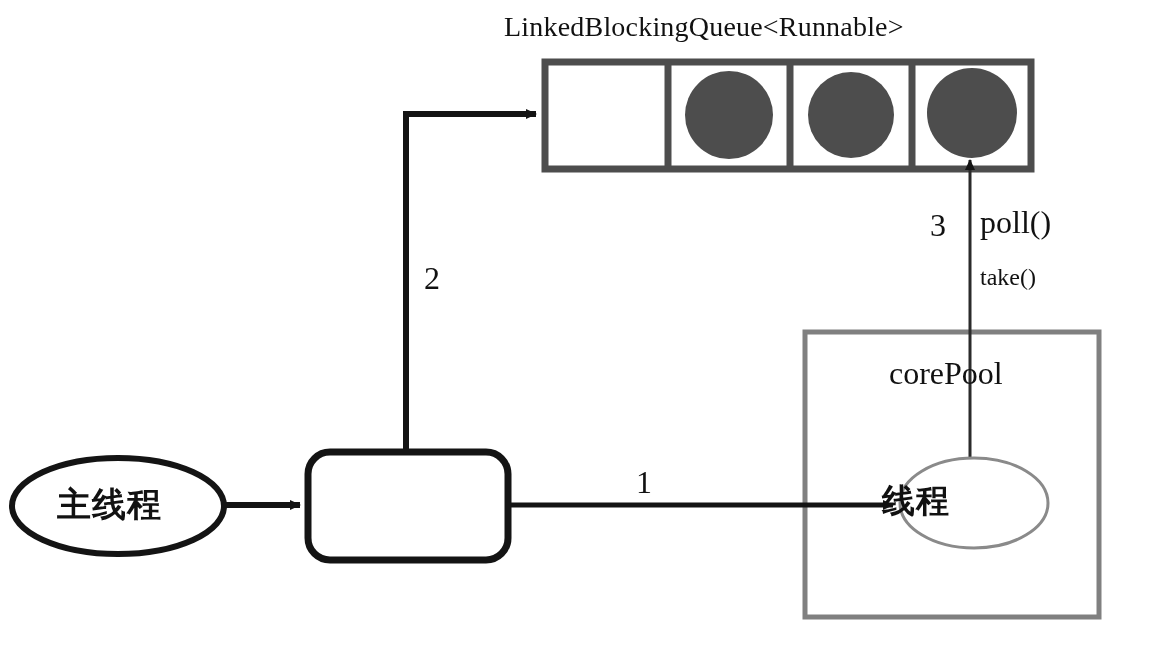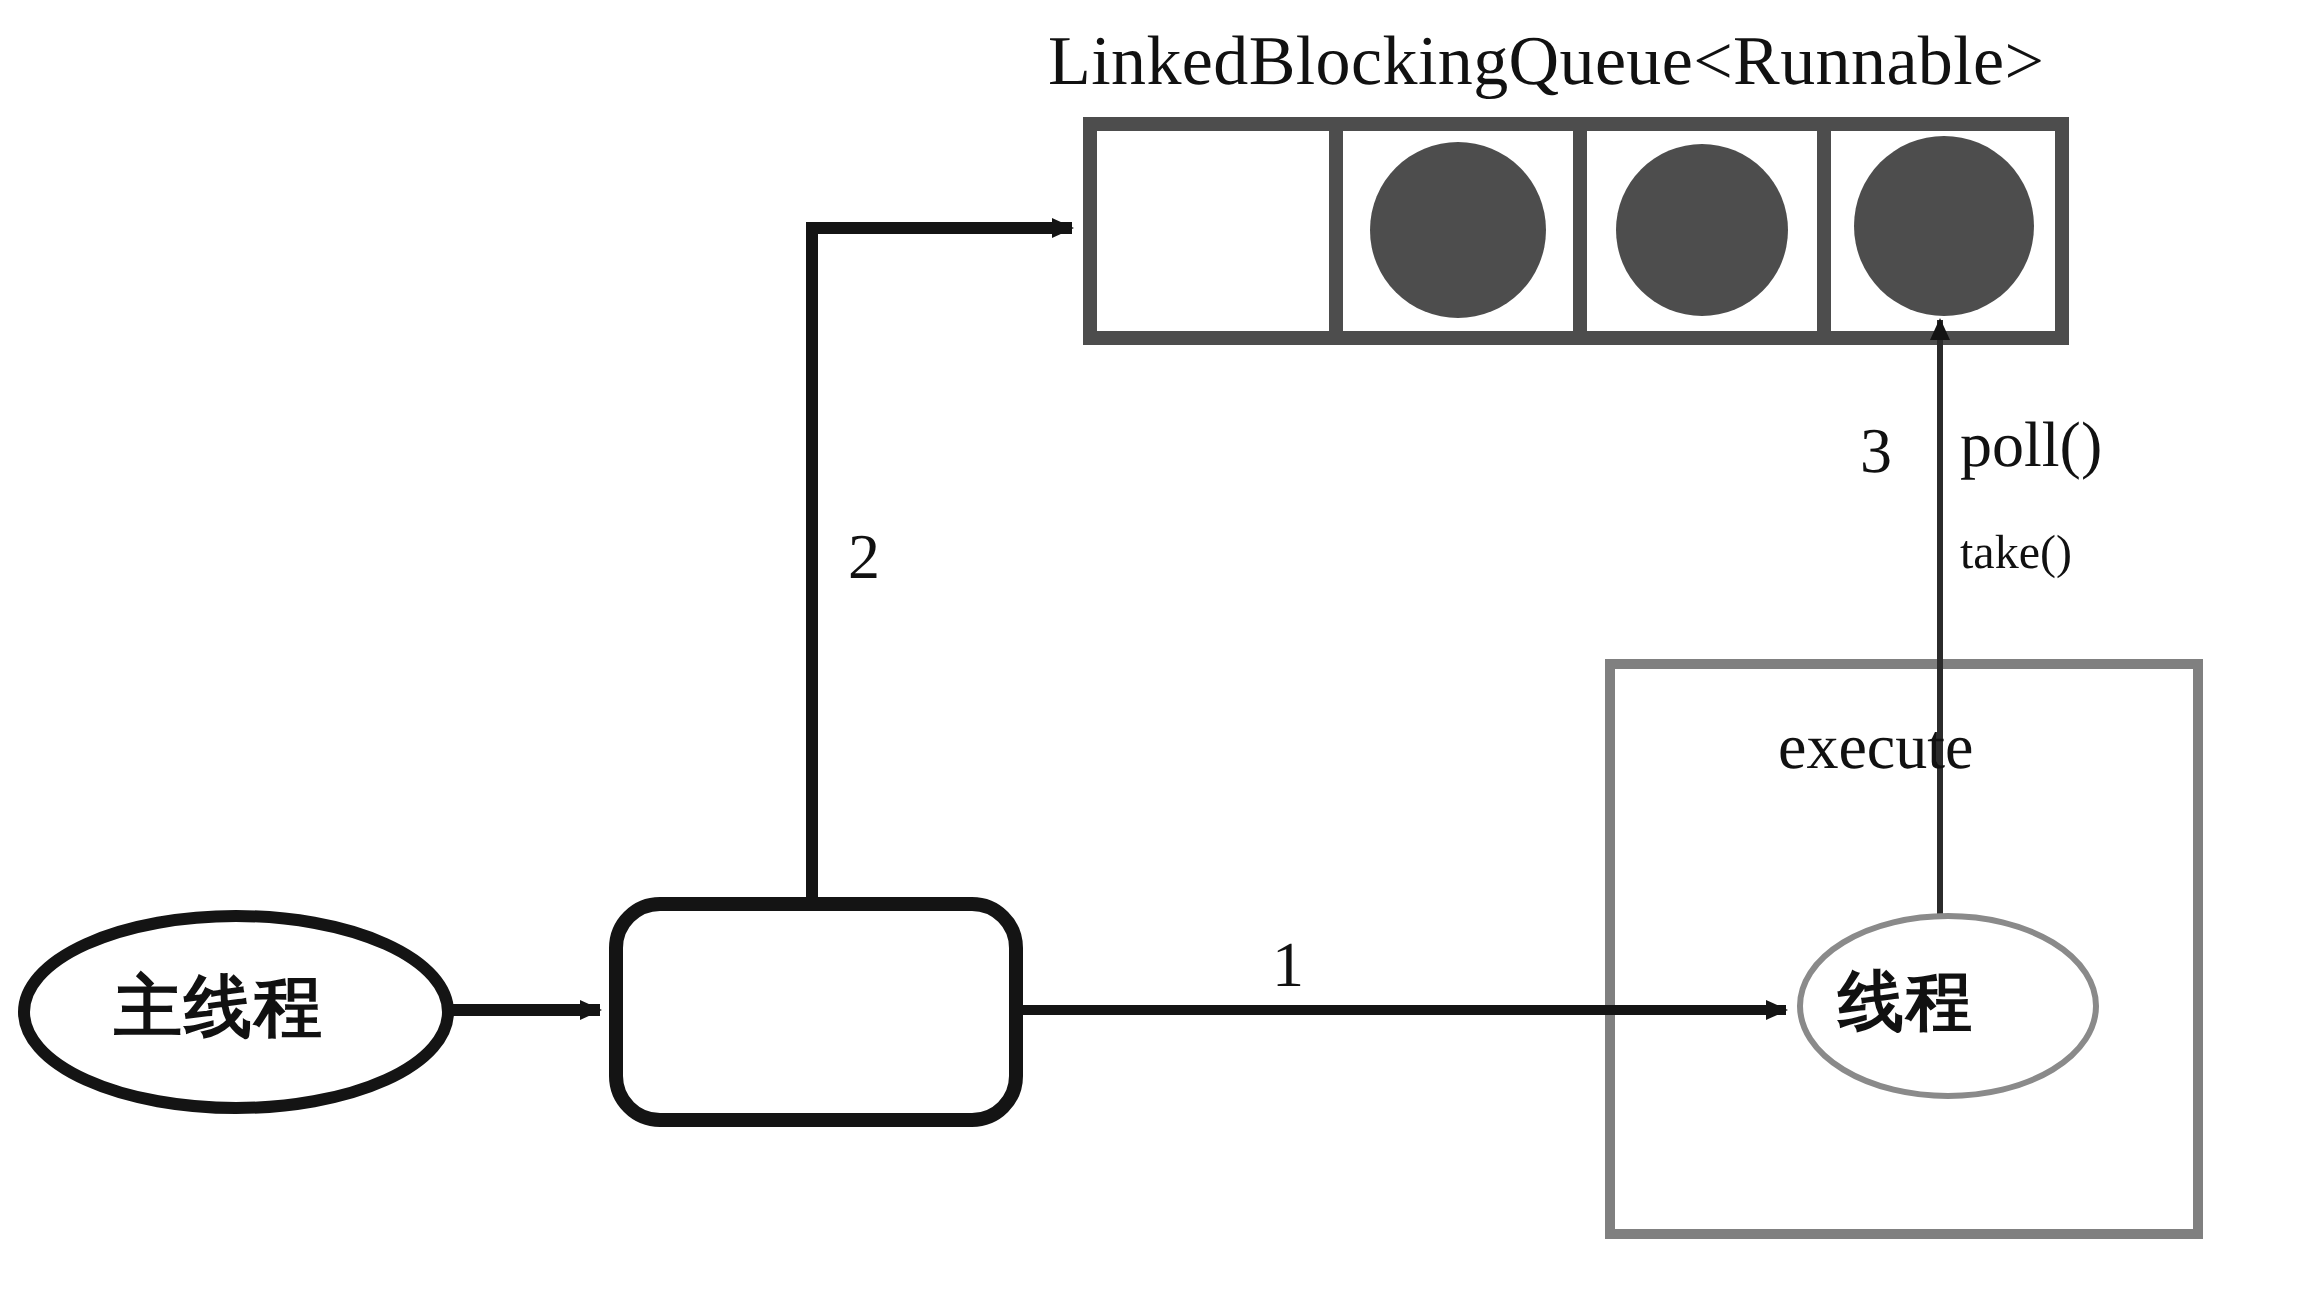--- a/index.html
+++ b/index.html
@@ -26,22 +26,22 @@
     height: 656px;
   }
   .lbl {
     position: absolute;
     white-space: nowrap;
     line-height: 1;
     color: #111111;
     font-family: "Liberation Serif", "DejaVu Serif", serif;
   }
   .queue-title {
-    font-size: 35px;
-    left: 524px;
+    font-size: 28px;
+    left: 504px;
     top: 13px;
     letter-spacing: 0.2px;
   }
   .step-num {
     font-size: 32px;
   }
   .step-2 { left: 424px; top: 262px; }
   .step-1 { left: 636px; top: 466px; }
   .step-3 { left: 930px; top: 209px; }
   .api-poll { font-size: 32px; left: 980px; top: 206px; }
@@ -55,21 +55,21 @@
   .main-thread-label {
     font-size: 34px;
     left: 57px;
     top: 487px;
     font-family: "DejaVu Sans", "Liberation Sans", sans-serif;
     font-weight: 600;
     letter-spacing: 1px;
   }
   .worker-thread-label {
     font-size: 33px;
-    left: 919px;
+    left: 882px;
     top: 484px;
     font-family: "DejaVu Sans", "Liberation Sans", sans-serif;
     font-weight: 600;
     letter-spacing: 1px;
   }
 </style>
 </head>
 <body>
 
 <div id="canvas">
@@ -128,20 +128,20 @@
   <div class="lbl step-num step-2">2</div>
 
   <div class="lbl step-num step-1">1</div>
 
   <div class="lbl step-num step-3">3</div>
 
   <div class="lbl api-poll">poll()</div>
 
   <div class="lbl api-take">take()</div>
 
-  <div class="lbl core-pool-label">execute</div>
+  <div class="lbl core-pool-label">corePool</div>
 
 
   <div class="lbl main-thread-label">主线程</div>
 
   <div class="lbl worker-thread-label">线程</div>
 
 </div>
 
 </body></html>

